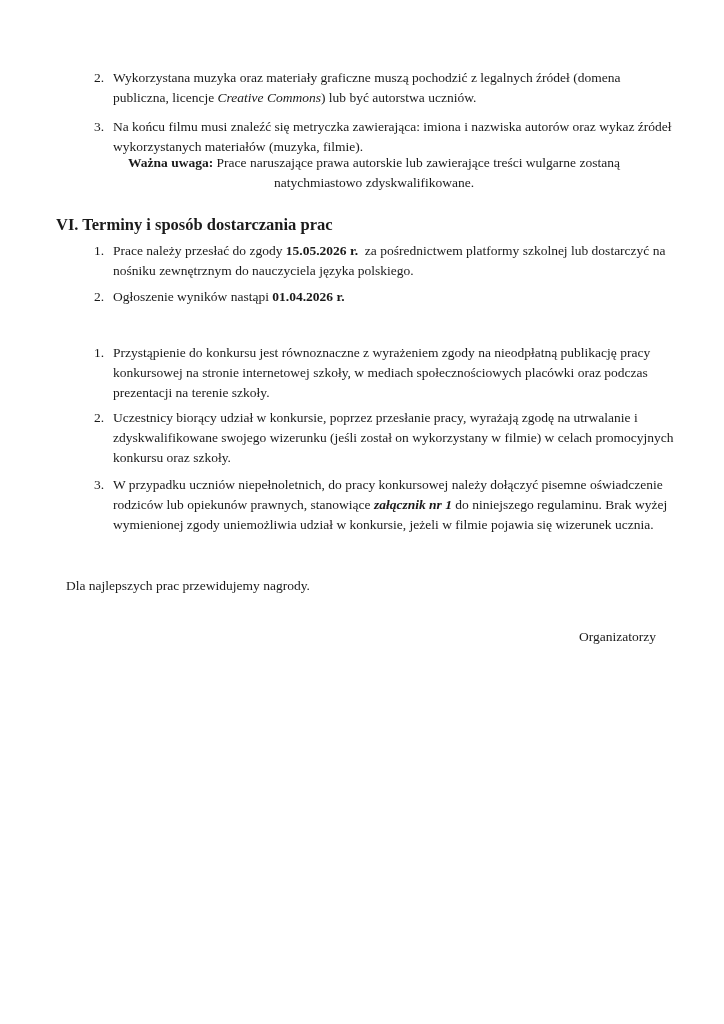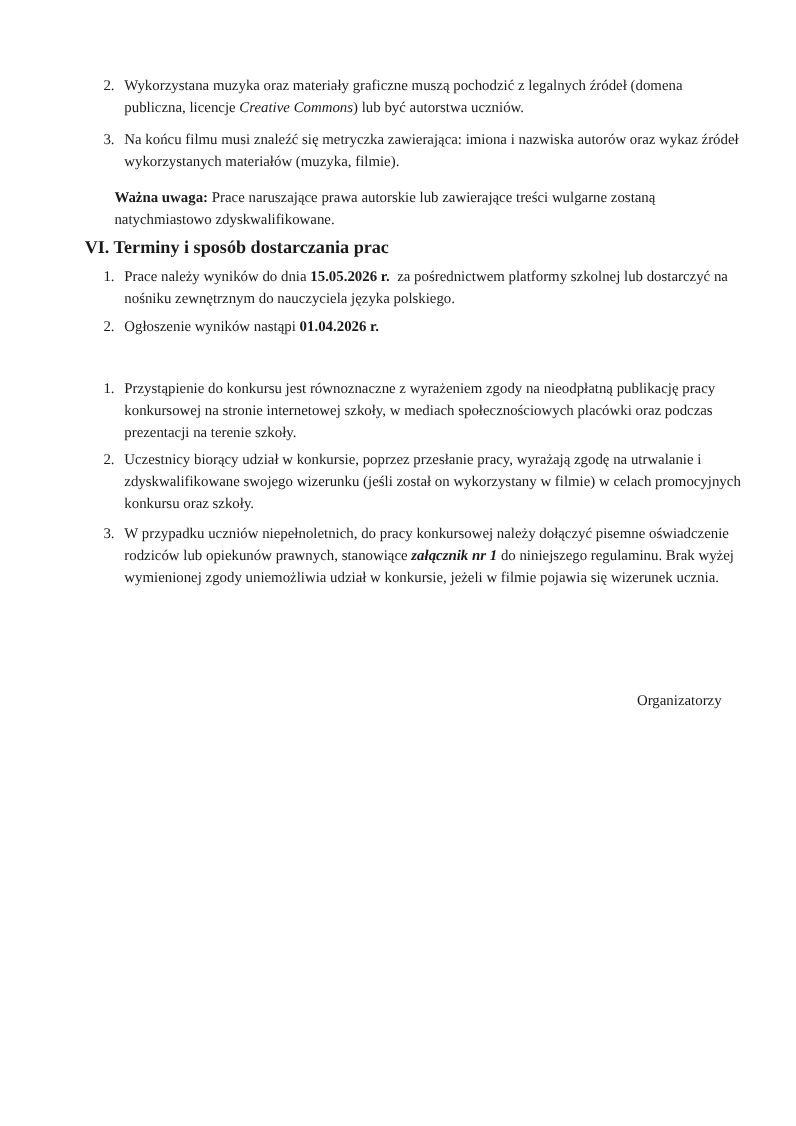--- a/index.html
+++ b/index.html
@@ -3,48 +3,48 @@
 <meta charset="utf-8">
 <style>
   html, body { margin: 0; padding: 0; background: #ffffff; }
   body { width: 724px; height: 1024px; position: relative; overflow: hidden;
          font-family: "Liberation Serif", "DejaVu Serif", serif; color: #1a1a1a; font-size: 13.5px; }
   .page { position: absolute; left: 0; top: 0; width: 724px; height: 1024px; }
   .item { position: absolute; left: 94px; width: 580px; line-height: 20px; }
   .num { position: absolute; left: 0; top: 0; }
   .itext { display: block; padding-left: 19px; font-family: Liberation Serif, serif; }
   .note { position: absolute; left: 104px; width: 540px; line-height: 20px; }
-  h2 { position: absolute; left: 77px; margin: 0; font-size: 16.5px; font-weight: bold; line-height: 22px; }
+  h2 { position: absolute; left: 56px; margin: 0; font-size: 16.5px; font-weight: bold; line-height: 22px; }
   .plain { position: absolute; line-height: 20px; }
   b, strong { font-weight: bold; }
 </style>
 </head>
 <body>
 
 <div class="page">
 
   <div class="item" style="top:68px;">
     <span class="num">2.</span>
     <span class="itext"><span>Wykorzystana muzyka oraz materiały graficzne muszą pochodzić z legalnych źródeł (domena publiczna, licencje </span><i>Creative Commons</i><span>) lub być autorstwa uczniów.</span></span>
   </div>
 
   <div class="item" style="top:117px;">
     <span class="num">3.</span>
     <span class="itext">Na końcu filmu musi znaleźć się metryczka zawierająca: imiona i nazwiska autorów oraz wykaz źródeł wykorzystanych materiałów (muzyka, filmie).</span>
   </div>
 
-  <div class="note" style="top:170px;">
+  <div class="note" style="top:153px;text-align:center;">
     <b>Ważna uwaga:</b><span> Prace naruszające prawa autorskie lub zawierające treści wulgarne zostaną natychmiastowo zdyskwalifikowane.</span>
   </div>
 
   <h2 style="top:214px;">VI. Terminy i sposób dostarczania prac</h2>
 
   <div class="item" style="top:241px;">
     <span class="num">1.</span>
-    <span class="itext"><span>Prace należy wyników do dnia </span><b>15.05.2026 r.</b><span style="white-space:pre-wrap;">  za pośrednictwem platformy szkolnej lub dostarczyć na nośniku zewnętrznym do nauczyciela języka polskiego.</span></span>
+    <span class="itext"><span>Prace należy przesłać do zgody </span><b>15.05.2026 r.</b><span style="white-space:pre-wrap;">  za pośrednictwem platformy szkolnej lub dostarczyć na nośniku zewnętrznym do nauczyciela języka polskiego.</span></span>
   </div>
 
   <div class="item" style="top:287px;">
     <span class="num">2.</span>
     <span class="itext"><span>Ogłoszenie wyników nastąpi </span><b>01.04.2026 r.</b></span>
   </div>
 
 
   <div class="item" style="top:343px; width:600px;">
     <span class="num">1.</span>
@@ -54,16 +54,17 @@
   <div class="item" style="top:408px; width:590px;">
     <span class="num">2.</span>
     <span class="itext">Uczestnicy biorący udział w konkursie, poprzez przesłanie pracy, wyrażają zgodę na utrwalanie i zdyskwalifikowane swojego wizerunku (jeśli został on wykorzystany w filmie) w celach promocyjnych konkursu oraz szkoły.</span>
   </div>
 
   <div class="item" style="top:475px; width:590px;">
     <span class="num">3.</span>
     <span class="itext"><span>W przypadku uczniów niepełnoletnich, do pracy konkursowej należy dołączyć pisemne oświadczenie rodziców lub opiekunów prawnych, stanowiące </span><b><i>załącznik nr 1</i></b><span> do niniejszego regulaminu. Brak wyżej wymienionej zgody uniemożliwia udział w konkursie, jeżeli w filmie pojawia się wizerunek ucznia.</span></span>
   </div>
 
+  <div class="plain" style="top:576px; left:66px;">Dla najlepszych prac przewidujemy nagrody.</div>
 
   <div class="plain" style="top:627px; right:68px;">Organizatorzy</div>
 
 </div>
 
 </body></html>

